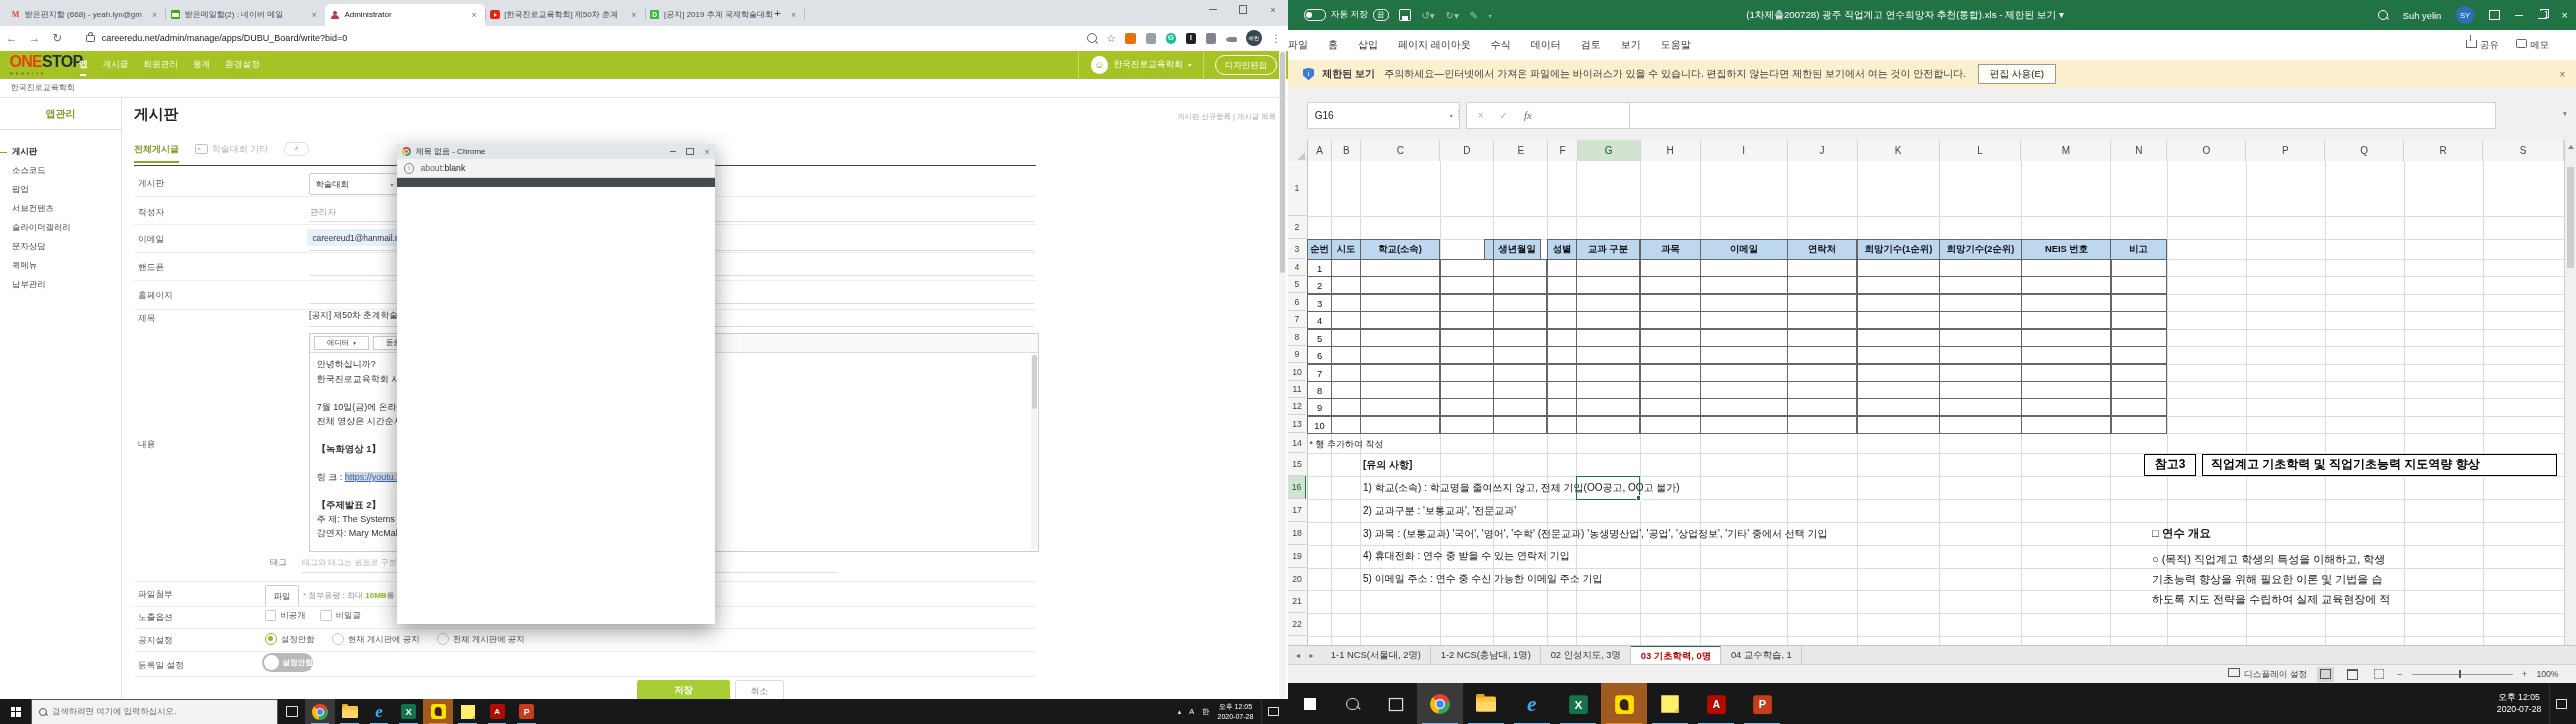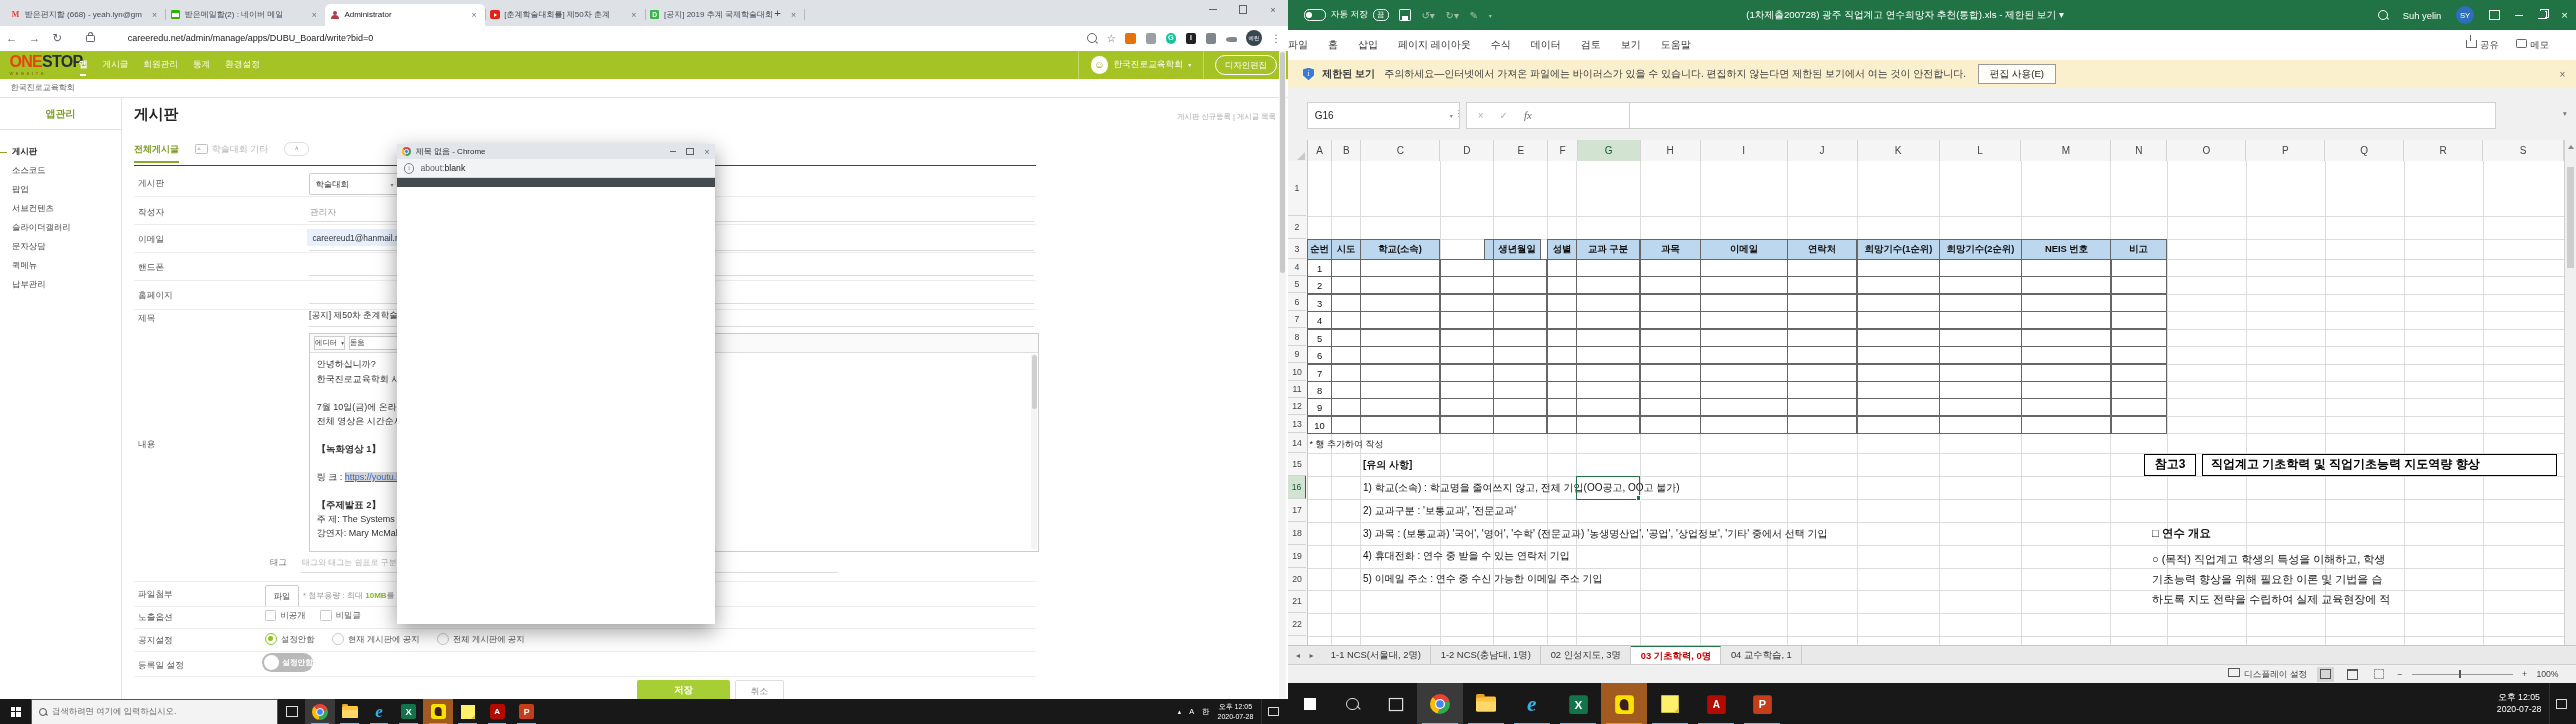--- a/index.html
+++ b/index.html
@@ -31,21 +31,21 @@
   .winbtns{position:absolute;right:0;top:0;height:25.5px;display:flex;}
   .winbtn{width:30px;height:19px;display:flex;align-items:center;justify-content:center;color:#5f6368;}
   .mini-bar{width:7.4px;height:1px;background:#5f6368;}
   .maxi-box{width:6.7px;height:6.7px;border:0.8px solid #5f6368;}
   .xglyph{font-size:9.4px;line-height:1;}
   
   .addrbar{left:0;top:25.5px;width:1288px;height:25.5px;background:#fff;border-bottom:0.7px solid #dadce0;display:flex;align-items:center;}
   .navic{color:#5f6368;font-size:11.4px;width:23px;text-align:center;}
   .lockic{width:6.7px;height:5.4px;border:0.9px solid #5f6368;border-radius:1.3px;position:relative;margin:0 6.7px 0 17.4px;}
   .lockic:before{content:"";position:absolute;left:0.7px;top:-4px;width:3.4px;height:3.4px;border:0.9px solid #5f6368;border-bottom:none;border-radius:2.7px 2.7px 0 0;}
-  .urltxt{font-size:9px;color:#202124;margin-left:26px;}
+  .urltxt{font-size:9px;color:#202124;}
   .addr-right{margin-left:auto;display:flex;align-items:center;gap:9.4px;padding-right:6.7px;}
   .zoomic{width:8px;height:8px;border:1.1px solid #5f6368;border-radius:50%;position:relative;}
   .zoomic:after{content:"";position:absolute;left:7.4px;top:7.4px;width:3.4px;height:1.1px;background:#5f6368;transform:rotate(45deg);}
   .starglyph{color:#5f6368;font-size:10.7px;}
   .extic{width:10.7px;height:10.7px;border-radius:2px;}
   .ext-orange{background:#e8710a;}
   .ext-gray{background:#9aa0a6;}
   .ext-green{background:#15c39a;border-radius:50%;color:#fff;font-size:7.4px;font-weight:bold;text-align:center;line-height:10.7px;}
   .ext-dark{background:#202124;color:#fff;font-size:6.7px;font-weight:bold;text-align:center;line-height:10.7px;}
   .ext-puzzle{background:#80868b;border-radius:2px;}
@@ -90,21 +90,21 @@
   .frow-line{background:#ededed;height:0.7px;left:134px;width:902px;}
   .flabel{font-size:8.7px;color:#555;position:absolute;left:138px;}
   .fselect{left:309px;top:173px;width:78px;height:20px;border:0.7px solid #ccc;border-radius:2px;font-size:8.4px;color:#333;display:flex;align-items:center;padding:0 5.4px;justify-content:space-between;position:absolute;}
   .fval{font-size:8.7px;color:#9b9b9b;position:absolute;}
   .uline{position:absolute;height:0.7px;background:#ddd;}
   .emailbox{left:307px;top:229px;width:134px;height:17.4px;background:#e8f0fe;display:flex;align-items:center;padding:0 5.4px;font-size:8.4px;color:#333;position:absolute;}
   .titleval{left:309px;top:310px;font-size:8.7px;color:#333;position:absolute;}
   
   .editor{left:309px;top:333px;width:728px;height:217px;border:0.7px solid #ccc;position:absolute;background:#fff;}
   .ed-toolbar{height:18px;border-bottom:0.7px solid #ddd;display:flex;align-items:center;gap:4px;padding:0 4px;background:#fafafa;}
-  .ed-dd{border:0.7px solid #ccc;height:12.7px;display:flex;align-items:center;gap:4px;padding:0 0;font-size:7.4px;color:#444;background:#fff;}
+  .ed-dd{border:0.7px solid #ccc;height:12.7px;display:flex;align-items:center;gap:4px;padding:0 12px;font-size:7.4px;color:#444;background:#fff;}
   .ed-icons{display:flex;gap:6.7px;margin-left:121px;color:#8a8a8a;font-size:8px;}
   .ed-body{position:relative;height:199px;overflow:hidden;}
   .ed-line{position:absolute;left:6.7px;font-size:9px;color:#333;white-space:nowrap;}
   .ed-line b{font-size:9.4px;}
   .ed-link{color:#3366cc;text-decoration:underline;}
   .ed-link.sel{background:#d6d6d6;}
   .ed-scroll{position:absolute;right:0.7px;top:20px;width:6px;height:195px;background:#f4f4f4;}
   .ed-scroll:after{content:"";position:absolute;left:0.7px;top:1.3px;width:4.7px;height:54px;background:#cfcfcf;border-radius:2.7px;}
   .tag-label{left:270px;top:557px;font-size:8.4px;color:#777;position:absolute;}
   .tag-ph{left:302px;top:557px;font-size:8px;color:#b5b5b5;position:absolute;}
@@ -285,21 +285,21 @@
             <span class="sep"></span>
           </div>
           <div class="ctab active">
             <span class="tab-icon ic-admin"></span>
             <span class="ell" style="flex:1">Administrator</span>
             <span class="cx">×</span>
             <span class="sep"></span>
           </div>
           <div class="ctab">
             <span class="tab-icon ic-youtube"></span>
-            <span class="ell" style="flex:1">[춘계학술대회를] 제50차 춘계</span>
+            <span class="ell" style="flex:1">[한국진로교육학회] 제50차 춘계</span>
             <span class="cx">×</span>
             <span class="sep"></span>
           </div>
           <div class="ctab">
             <span class="tab-icon ic-dbpia">D</span>
             <span class="ell" style="flex:1">[공지] 2019 추계 국제학술대회</span>
             <span class="cx">×</span>
             <span class="sep"></span>
           </div>
         </div>

